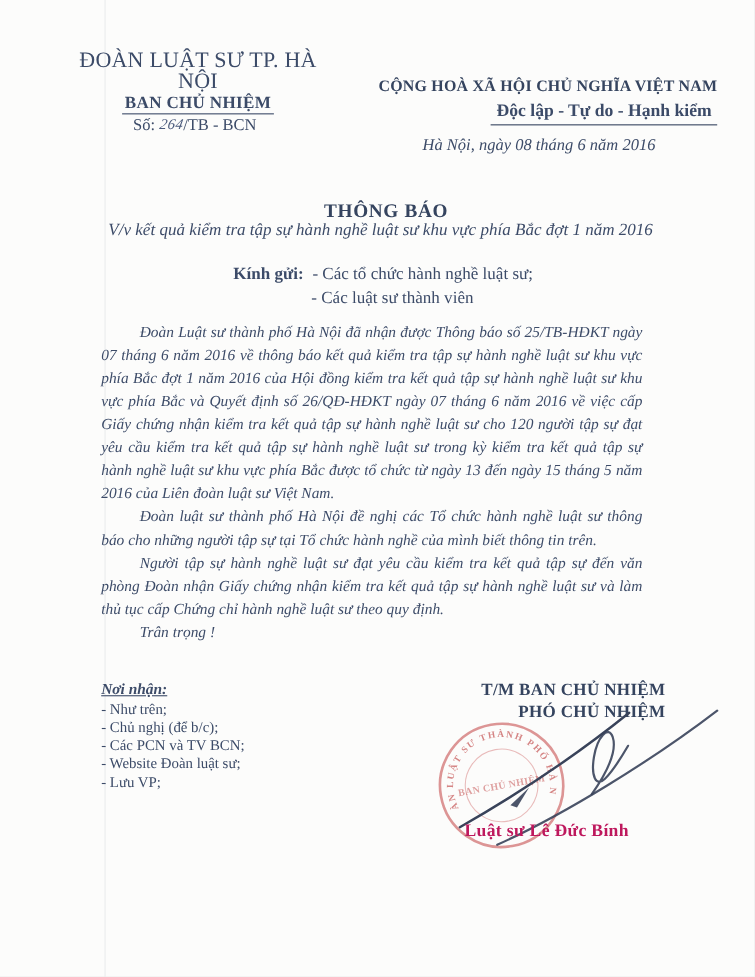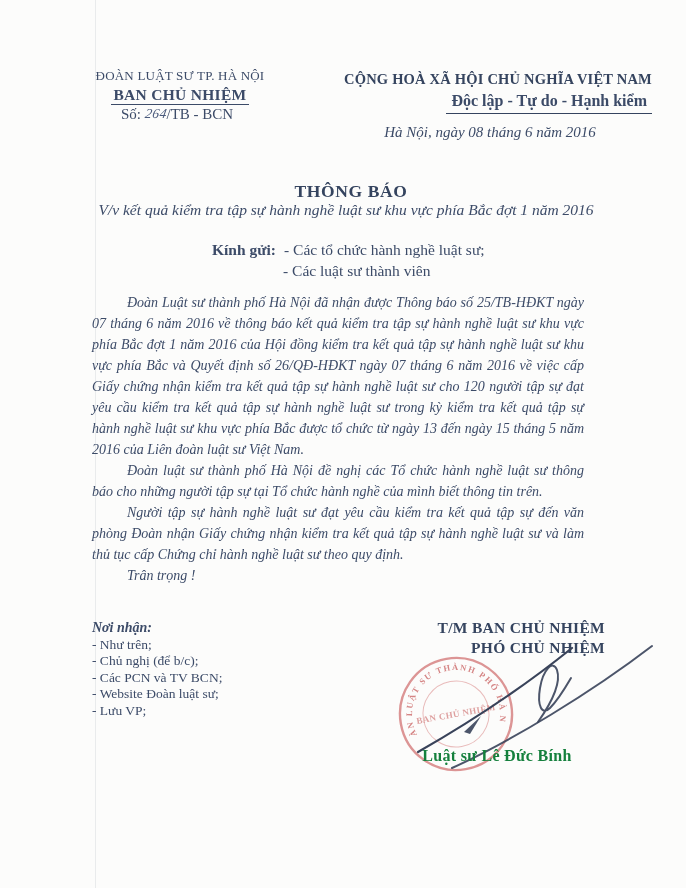--- a/index.html
+++ b/index.html
@@ -13,21 +13,21 @@
   }
   .scan-line{
     position:absolute;left:95px;top:0;width:1px;height:888px;
     background:rgba(160,168,182,0.20);
   }
   
   .org-block{
     position:absolute;left:62px;top:46px;width:236px;
     text-align:center;line-height:19px;
   }
-  .org-name{font-size:13px;letter-spacing:.2px;margin-top:20px;}
+  .org-name{font-size:20px;letter-spacing:.2px;}
   .org-unit{font-size:15.5px;font-weight:bold;letter-spacing:.3px;}
   .org-unit .u{border-bottom:1.4px solid #3c4b68;padding:0 2px 1px;}
   .doc-no{
     position:absolute;left:121px;top:106px;font-size:15px;white-space:nowrap;
   }
   .doc-no .hand{
     display:inline-block;font-style:italic;font-size:13.5px;
     transform:skewX(-10deg) translateY(-1px);color:#4a5a7c;letter-spacing:.5px;
   }
   .motto-block{
@@ -57,29 +57,29 @@
   
   .body-text{
     position:absolute;left:92px;top:292px;width:492px;
     font-size:14px;line-height:21px;text-align:justify;font-style:italic;
   }
   .body-text p{margin:0;text-indent:35px;}
   
   .noi-nhan{
     position:absolute;left:92px;top:620px;font-size:13.5px;line-height:16.5px;
   }
-  .noi-nhan .nlbl{font-weight:bold;font-style:italic;font-size:14px;}
+  .noi-nhan .nlbl{font-weight:bold;font-style:italic;font-size:14px;text-decoration:underline;}
   .authority{
     position:absolute;left:400px;top:618px;width:205px;text-align:right;
     font-weight:bold;font-size:15.5px;line-height:20px;color:#35445f;
     letter-spacing:.3px;
   }
   .signer-name{
     position:absolute;left:407px;top:747px;width:180px;text-align:center;
-    font-weight:bold;font-size:16px;color:#15803d;letter-spacing:.3px;
+    font-weight:bold;font-size:16px;color:#be185d;letter-spacing:.3px;
   }
   .stamp-svg{position:absolute;left:396px;top:654px;width:120px;height:120px;
     transform:rotate(-10deg);opacity:.85;}
   .sig-svg{position:absolute;left:400px;top:628px;width:270px;height:148px;}
 </style>
 </head>
 <body>
 
 <div class="page">
 

